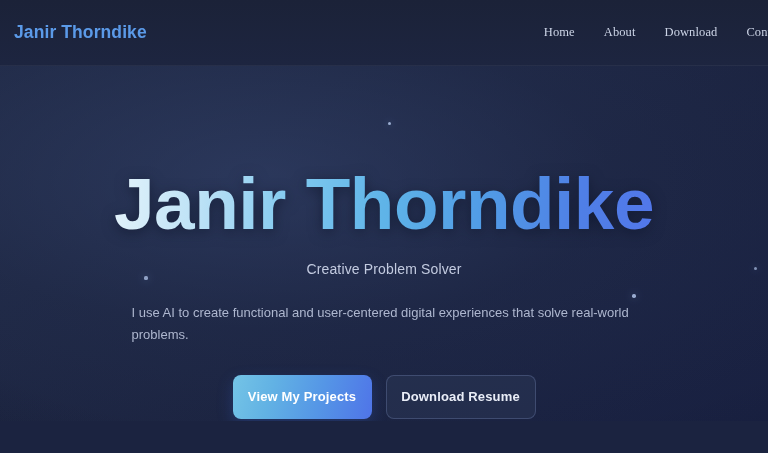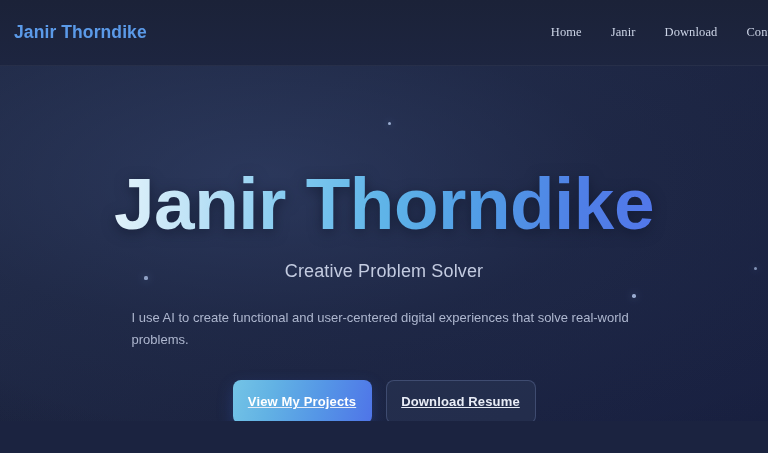--- a/index.html
+++ b/index.html
@@ -107,41 +107,40 @@
     background: linear-gradient(95deg, #e3f3fb 0%, #bde2f6 16%, #7ec8ef 34%, #5fb4e8 50%, #519ce6 68%, #4f7fe6 86%, #5277ea 100%);
     -webkit-background-clip: text;
     background-clip: text;
     -webkit-text-fill-color: transparent;
     color: transparent;
     filter: drop-shadow(0 3px 7px rgba(8,14,32,0.55));
   }
 
   #hero-subtitle {
     margin-top: 21px;
-    font-size: 18px;
+    font-size: 14px;
     color: #c3cbe0;
     letter-spacing: 0.15px;
     white-space: nowrap;
   }
 
   #hero-desc {
     margin-top: 25px;
     width: 505px;
     font-size: 13px;
     line-height: 1.73;
     color: #aeb7cf;
   }
 
   
   #hero-actions {
     margin-top: 28px;
     display: flex;
     align-items: center;
     gap: 14px;
-    text-decoration: underline;
   }
 
   .btn {
     display: flex;
     align-items: center;
     justify-content: center;
     height: 44px;
     border-radius: 8px;
     font-size: 13px;
     font-weight: bold;
@@ -168,21 +167,21 @@
 </style>
 </head>
 <body>
 
 <div id="page">
 
   <div id="navbar">
     <div id="brand">Janir Thorndike</div>
     <nav id="navlinks">
       <a class="navlink" href="#">Home</a>
-      <a class="navlink" href="#">Janir</a>
+      <a class="navlink" href="#">About</a>
       <a class="navlink" href="#">Download</a>
       <a class="navlink" href="#">Contact</a>
     </nav>
   </div>
 
   <div id="particle-layer">
       <div class="particle" style="left: 387.5px; top: 121.5px; width: 3px; height: 3px; opacity: 0.8; box-shadow: rgba(150, 185, 240, 0.55) 0px 0px 7.8px;"></div>
       <div class="particle" style="left: 144.4px; top: 276.4px; width: 3.2px; height: 3.2px; opacity: 0.72; box-shadow: rgba(150, 185, 240, 0.55) 0px 0px 8.3px;"></div>
       <div class="particle" style="left: 753.5px; top: 266.5px; width: 3px; height: 3px; opacity: 0.66; box-shadow: rgba(150, 185, 240, 0.55) 0px 0px 7.8px;"></div>
       <div class="particle" style="left: 632.3px; top: 294.3px; width: 3.4px; height: 3.4px; opacity: 0.8; box-shadow: rgba(150, 185, 240, 0.55) 0px 0px 8.8px;"></div>

